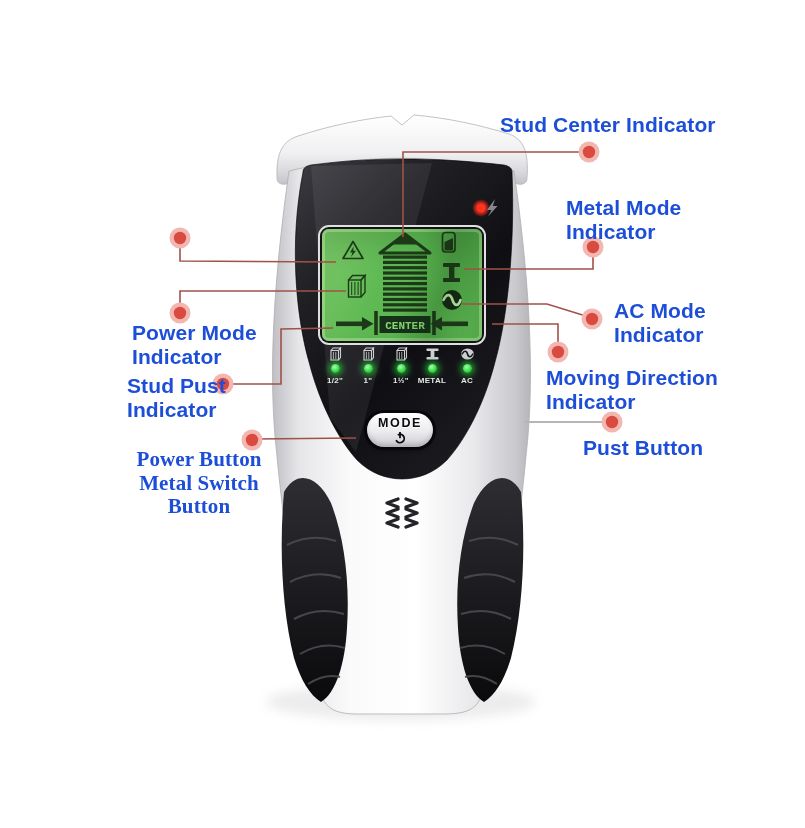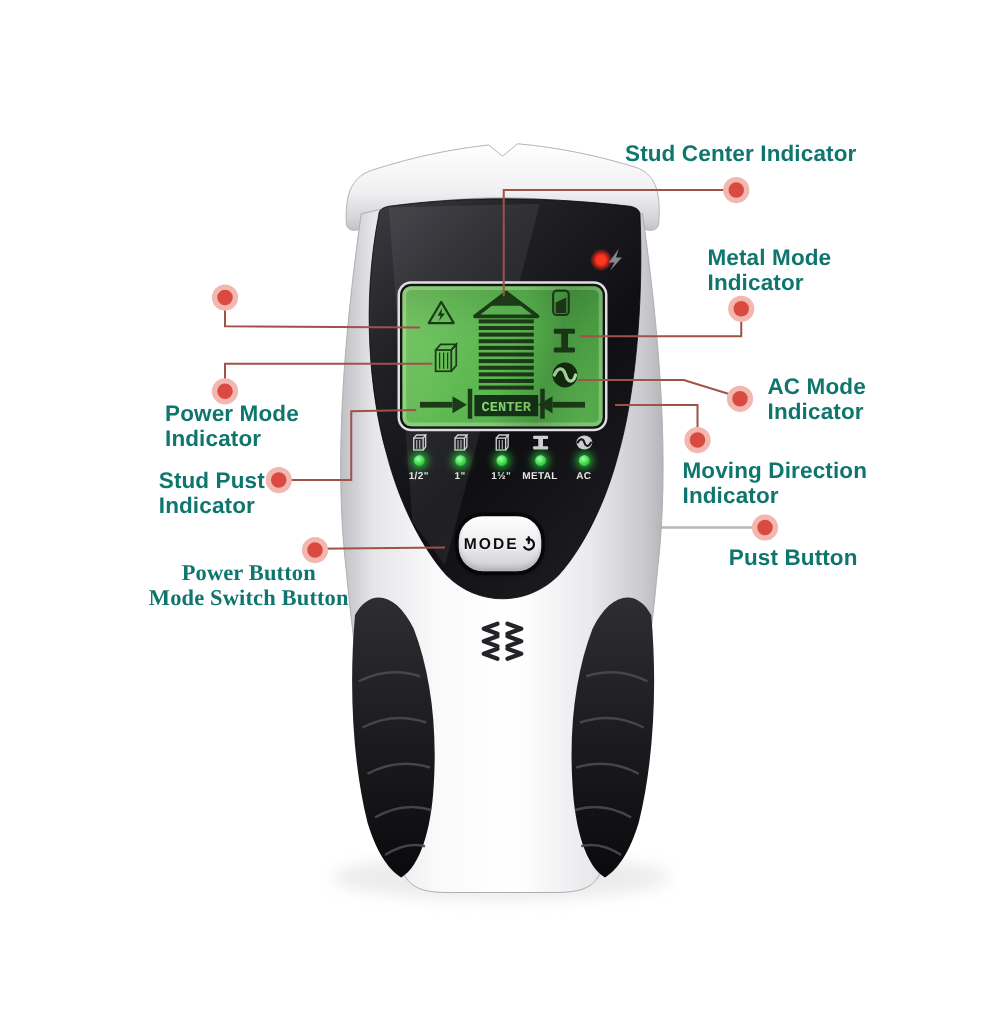--- a/index.html
+++ b/index.html
@@ -1,41 +1,41 @@
 <!DOCTYPE html>
 <html><head>
 <meta charset="utf-8">
 <style>
   html,body{margin:0;padding:0;background:#ffffff;}
   #stage{position:relative;width:805px;height:828px;background:#ffffff;overflow:hidden;
          font-family:"Liberation Sans","DejaVu Sans",sans-serif;}
   #stage svg.layer{position:absolute;left:0;top:0;}
-  .callout{position:absolute;color:#0f766e;font-weight:700;font-size:18px;line-height:1.12;
+  .callout{position:absolute;color:#1d4ed8;font-weight:700;font-size:21px;line-height:1.12;
            letter-spacing:.1px;white-space:nowrap;}
   .callout.center{text-align:center;white-space:normal;font-family:Liberation Serif, serif;}
   
   #lcd{position:absolute;left:322px;top:229px;width:160px;height:112px;border-radius:7px;
        background:linear-gradient(115deg,#7cc969,#60ba54 38%,#56b14d 72%,#61bb55);
        box-shadow:0 0 0 2px #121512,0 0 0 4px #dfdfe2,
                   inset 0 0 0 3px rgba(225,255,205,.30),
                   inset -14px 16px 30px rgba(0,45,0,.16);}
   #lcd .sheen{position:absolute;inset:0;border-radius:7px;
        background:linear-gradient(105deg,transparent 52%,rgba(8,30,8,.18) 72%,transparent 92%);}
   
   #ledrow{position:absolute;left:322px;top:347px;width:160px;height:54px;}
   .ledcol{position:absolute;top:0;width:34px;display:flex;flex-direction:column;align-items:center;gap:3px;}
   .led{width:9px;height:9px;border-radius:50%;
        background:radial-gradient(circle at 40% 35%,#a8ffb2,#33d93f 55%,#0e8a20);
        box-shadow:0 0 7px 2px rgba(50,225,70,.8);}
   .ledlabel{font-size:8px;font-weight:700;color:#e6e6e8;letter-spacing:.3px;}
   
-  #modebtn{position:absolute;left:367px;top:413px;width:66px;height:44px;border-radius:19px;
+  #modebtn{position:absolute;left:367px;top:413px;width:66px;height:34px;border-radius:19px;
        background:linear-gradient(#ffffff,#ebebee 55%,#cbcbd1);
        box-shadow:0 0 0 3px rgba(5,5,8,.8),0 3px 4px rgba(0,0,0,.45),inset 0 -3px 4px rgba(0,0,0,.14);
-       display:flex;align-items:center;justify-content:center;gap:2px;}
+       display:flex;flex-direction:column;align-items:center;justify-content:center;gap:2px;}
   #modebtn .modelabel{font-size:12.5px;font-weight:800;color:#0c0c0f;letter-spacing:1.6px;
        text-shadow:0 1px 0 rgba(255,255,255,.9);}
 </style>
 </head>
 <body>
 
 <div id="stage">
 
   <svg class="layer" width="805" height="828" viewBox="0 0 805 828">
     <defs>
@@ -345,16 +345,16 @@
     <div>Indicator</div>
   </div>
 
   <div class="callout" style="left:127px;top:374px">
     <div>Stud Pust</div>
     <div>Indicator</div>
   </div>
 
   <div class="callout center" style="left:110px;top:448px;width:178px">
     <div>Power Button</div>
-    <div>Mode Switch Button</div>
+    <div>Metal Switch Button</div>
   </div>
 
 </div>
 
 </body></html>

